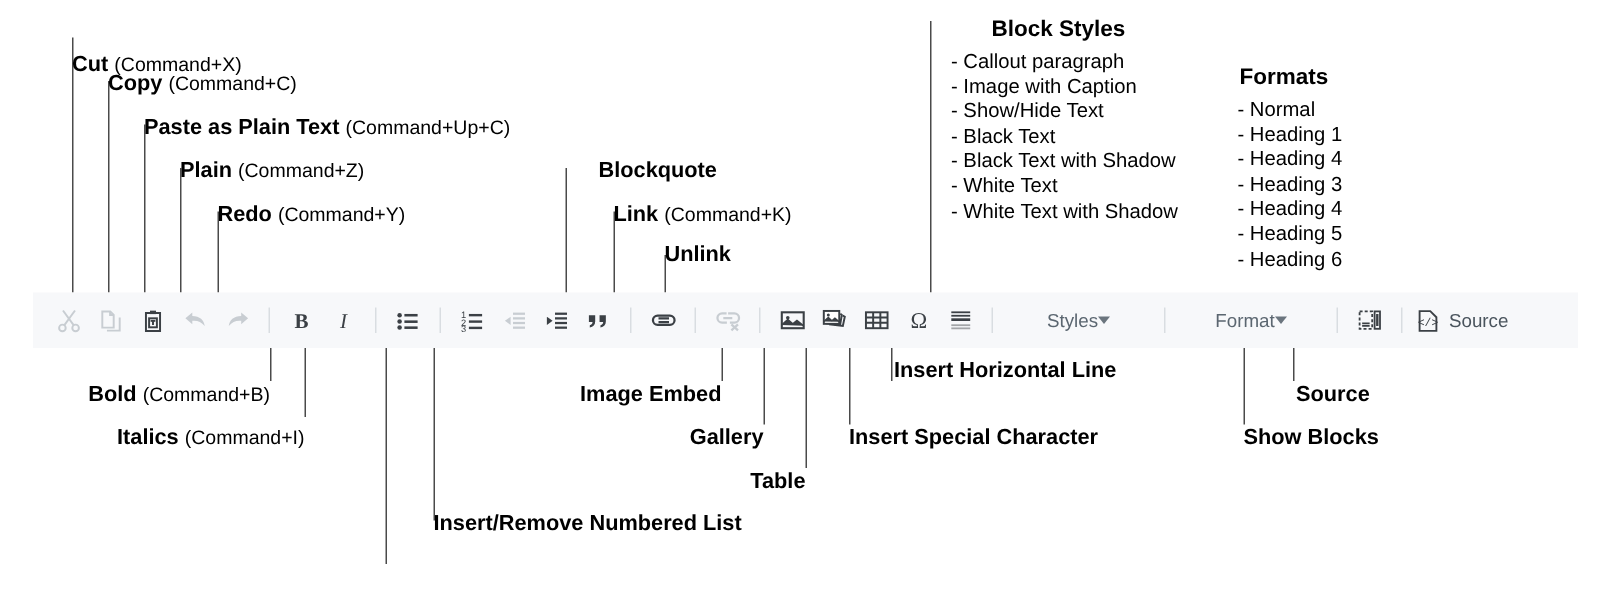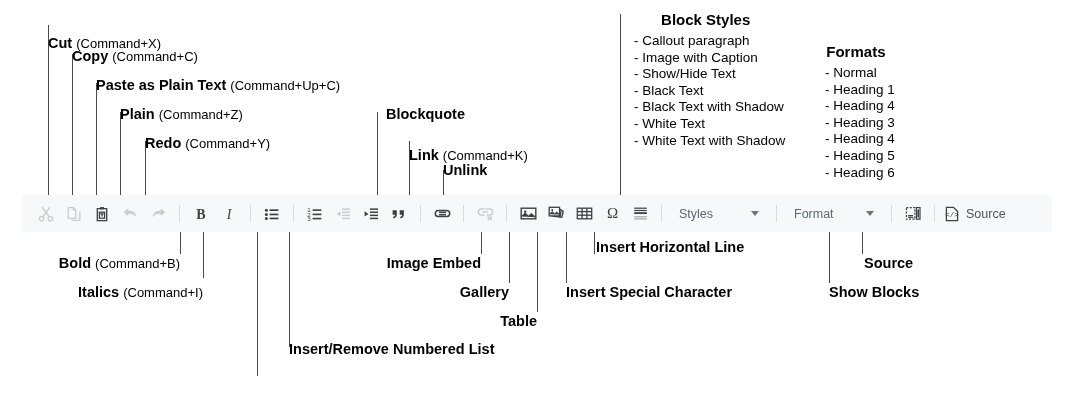--- a/index.html
+++ b/index.html
@@ -43,21 +43,21 @@
     display:flex;align-items:center;justify-content:center;
     margin:0 2px;
     color:#3b4045;
     flex:0 0 auto;
   }
   .btn.dim{color:#c8cdd2;}
   .btn svg{display:block;}
   .sep{width:1px;height:17px;background:#d9dde1;margin:0 7px;flex:0 0 auto;}
 
   .dd{
-    display:flex;align-items:center;justify-content:space-between;
+    display:flex;align-items:center;justify-content:center;
     height:24px;margin:0 2px;flex:0 0 auto;
     color:#5b6670;font-size:12.5px;
   }
   .dd .lbl{padding-left:8px;}
   .dd .car{
     width:0;height:0;
     border-left:4px solid transparent;border-right:4px solid transparent;
     border-top:5px solid #6b757e;
     margin-right:8px;
   }
@@ -100,25 +100,25 @@
   <div class="ann" style="left:120px; top:107px;">
     <span class="nm">Plain</span>
     <span class="sc">(Command+Z)</span>
   </div>
 
   <div class="ann" style="left:145px; top:136px;">
     <span class="nm">Redo</span>
     <span class="sc">(Command+Y)</span>
   </div>
 
-  <div class="ann" style="left:386px; top:107px;">
+  <div class="ann" style="left:399px; top:107px;">
     <span class="nm">Blockquote</span>
   </div>
 
-  <div class="ann" style="left:409px; top:148px;">
+  <div class="ann" style="left:409px; top:136px;">
     <span class="nm">Link</span>
     <span class="sc">(Command+K)</span>
   </div>
 
   <div class="ann" style="left:443px; top:163px;">
     <span class="nm">Unlink</span>
   </div>
 
   <div class="listblk" style="left:626px; top:12px;">
     <div class="hd">Block Styles</div>

